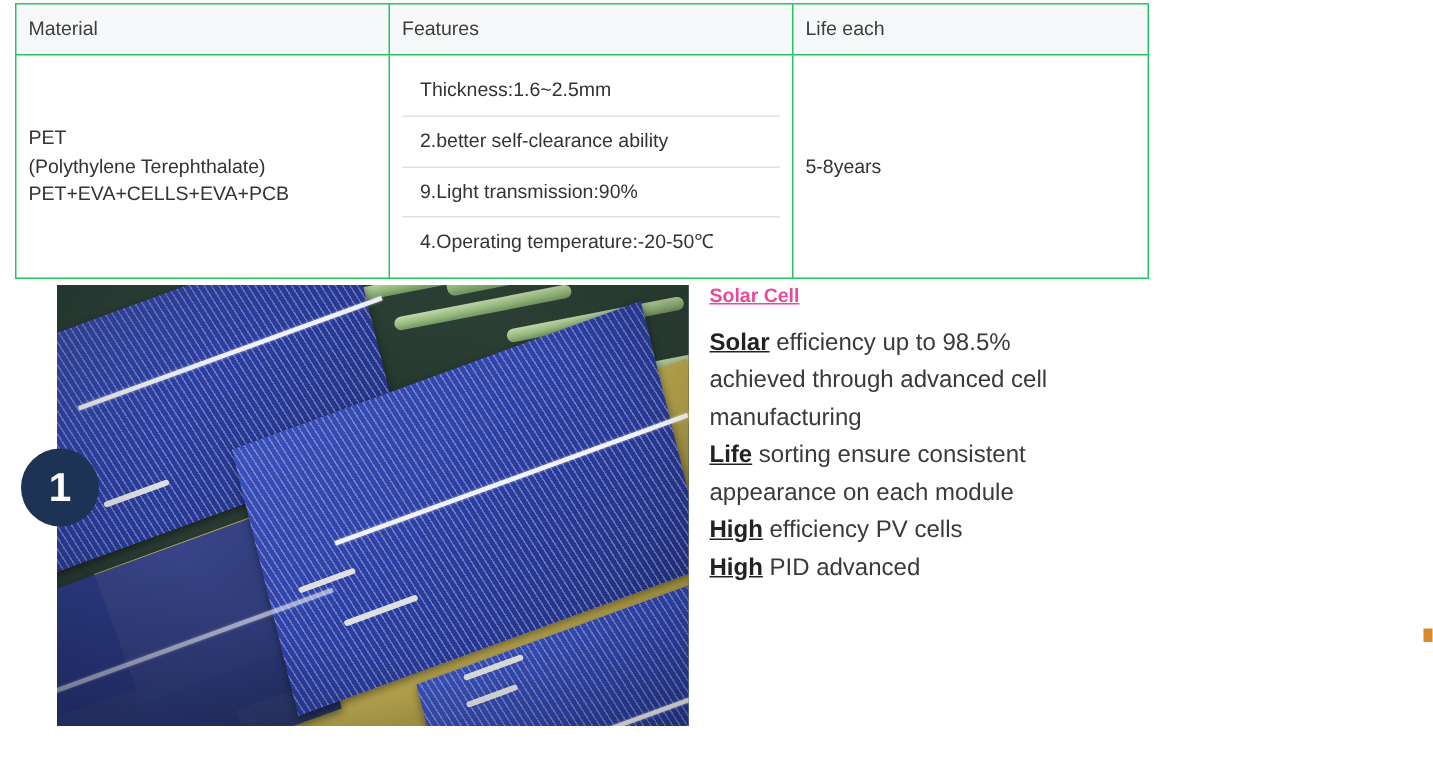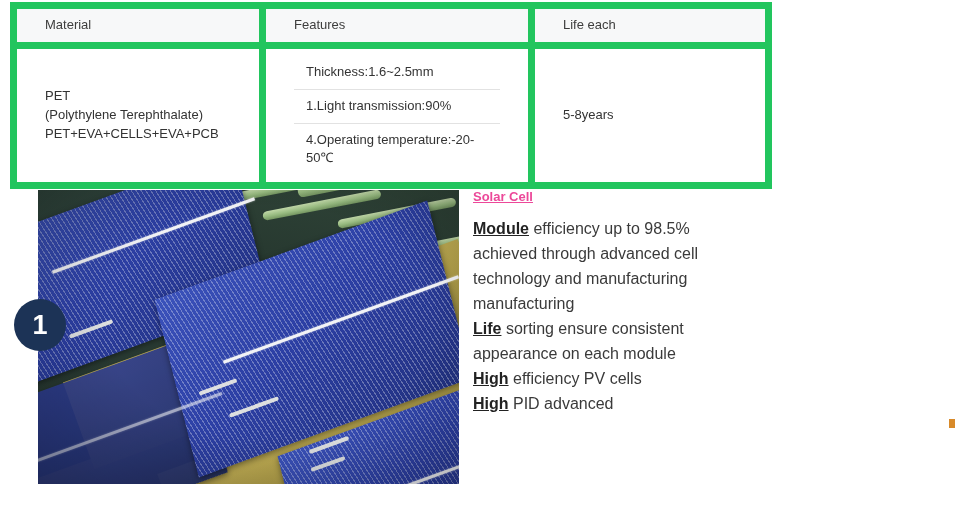--- a/index.html
+++ b/index.html
@@ -31,25 +31,25 @@
     font-size: 13px;
     line-height: 1.45;
     color: #333333;
   }
   table.spec-table col.c-material { width: 249px; }
   table.spec-table col.c-features { width: 269px; }
   table.spec-table col.c-life     { width: 237px; }
 
   table.spec-table th,
   table.spec-table td {
-    border: 7px solid #22c55e;
+    border: 1px solid #22c55e;
     text-align: left;
     vertical-align: middle;
     font-weight: normal;
-    padding: 7px 28px;
+    padding: 7px 8px;
   }
   table.spec-table thead th {
     background: #f7f8f9;
     height: 17px;
     color: #3d3d3d;
   }
   td.material-cell {
     vertical-align: middle;
     padding-left: 12px;
     white-space: pre-line;
@@ -289,21 +289,24 @@
         <td class="material-cell">PET
 (Polythylene Terephthalate)
 PET+EVA+CELLS+EVA+PCB</td>
         <td class="features-cell">
           <table class="feature-sub">
             <tbody>
               <tr>
                 <td>Thickness:1.6~2.5mm</td>
               </tr>
               <tr>
-                <td>1.Light transmission:90%</td>
+                <td>2.better self-clearance ability</td>
+              </tr>
+              <tr>
+                <td>9.Light transmission:90%</td>
               </tr>
               <tr>
                 <td>4.Operating temperature:-20-50℃</td>
               </tr>
             </tbody>
           </table>
         </td>
         <td class="life-cell">5-8years</td>
       </tr>
     </tbody>
@@ -346,27 +349,24 @@
       <div class="photo-vignette"></div>
     </div>
   </div>
 
   <div class="step-badge">1</div>
 
   <div class="info-panel">
     <div class="info-heading">Solar Cell</div>
     <div class="info-body">
       <span class="info-line">
-        <b>Module</b><span> efficiency up to 98.5%</span>
+        <b>Solar</b><span> efficiency up to 98.5%</span>
       </span>
       <span class="info-line">
         <span>achieved through advanced cell</span>
-      </span>
-      <span class="info-line">
-        <span>technology and manufacturing</span>
       </span>
       <span class="info-line">
         <span>manufacturing</span>
       </span>
       <span class="info-line">
         <b>Life</b><span> sorting ensure consistent</span>
       </span>
       <span class="info-line">
         <span>appearance on each module</span>
       </span>

